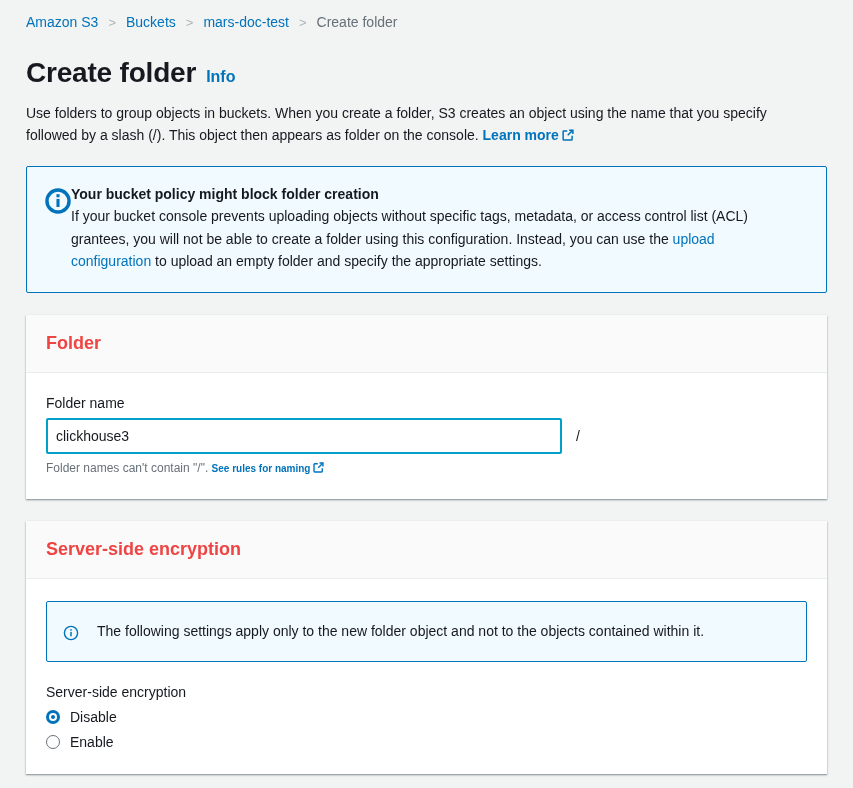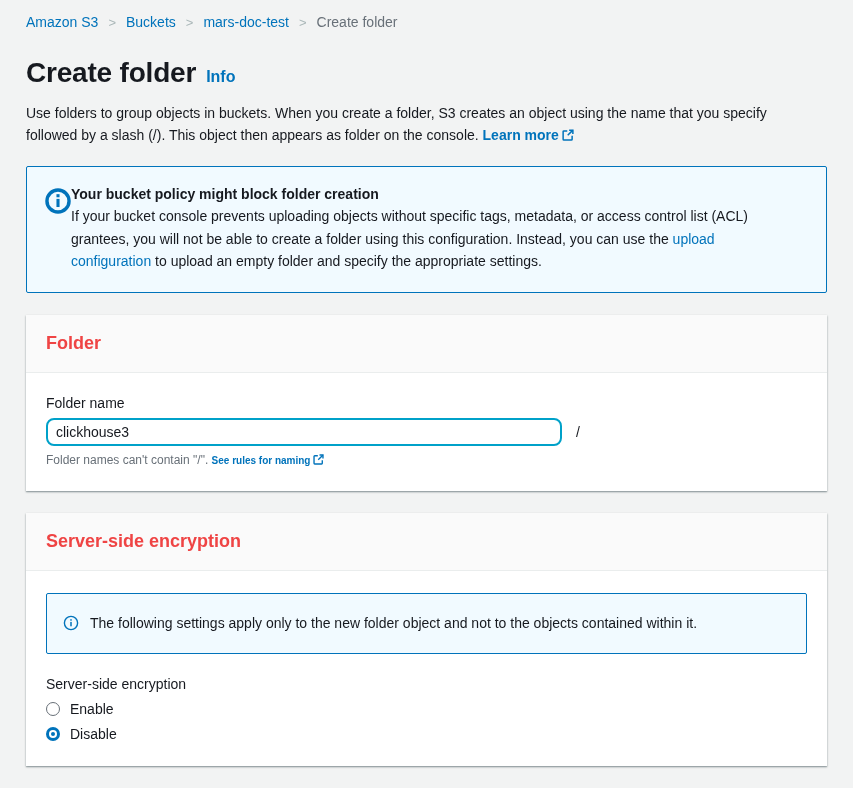--- a/index.html
+++ b/index.html
@@ -56,37 +56,37 @@
     padding: 18px 20px;
     font-size: 18px;
     font-weight: bold;
     color: #ef4444;
   }
   .card-body { padding: 22px 20px 24px 20px; }
 
   .field-label { margin-bottom: 7px; }
   .input-row { display: flex; align-items: center; gap: 14px; }
   .text-input {
-    width: 516px; height: 28px;
+    width: 516px; height: 36px;
     border: 2px solid #00a1c9;
-    border-radius: 8px;
+    border-radius: 2px;
     padding: 0 8px;
     font-size: 14px;
     font-family: "Liberation Sans", sans-serif;
     color: #16191f;
     outline: none;
     background: #fff;
   }
   .suffix { color: #16191f; }
   .helper { font-size: 12px; color: #687078; margin-top: 7px; }
   .helper a { font-size: 10px; }
 
   
   .note {
-    display: flex; align-items: center; gap: 11px;
+    display: flex; align-items: flex-end; gap: 18px;
     background: #f1faff;
     border: 1px solid #0073bb;
     border-radius: 2px;
     padding: 20px 16px;
     margin-bottom: 22px;
   }
   .note-text { line-height: 1.4; }
 
   
   .radio-group { margin-top: 7px; }
@@ -174,25 +174,25 @@
             <rect x="7.25" y="6.9" width="1.5" height="4.4" fill="#0073bb"></rect>
             <rect x="7.25" y="4.2" width="1.5" height="1.5" fill="#0073bb"></rect>
           </svg>
         <span class="note-text">The following settings apply only to the new folder object and not to the objects contained within it.</span>
       </div>
 
       <div class="field-label">Server-side encryption</div>
 
       <div class="radio-group">
         <div class="radio-row">
+          <span class="radio selected"></span>
+          <span>Disable</span>
+        </div>
+        <div class="radio-row">
           <span class="radio"></span>
           <span>Enable</span>
-        </div>
-        <div class="radio-row">
-          <span class="radio selected"></span>
-          <span>Disable</span>
         </div>
       </div>
 
     </div>
   </section>
 
 </div>
 
 </body></html>

